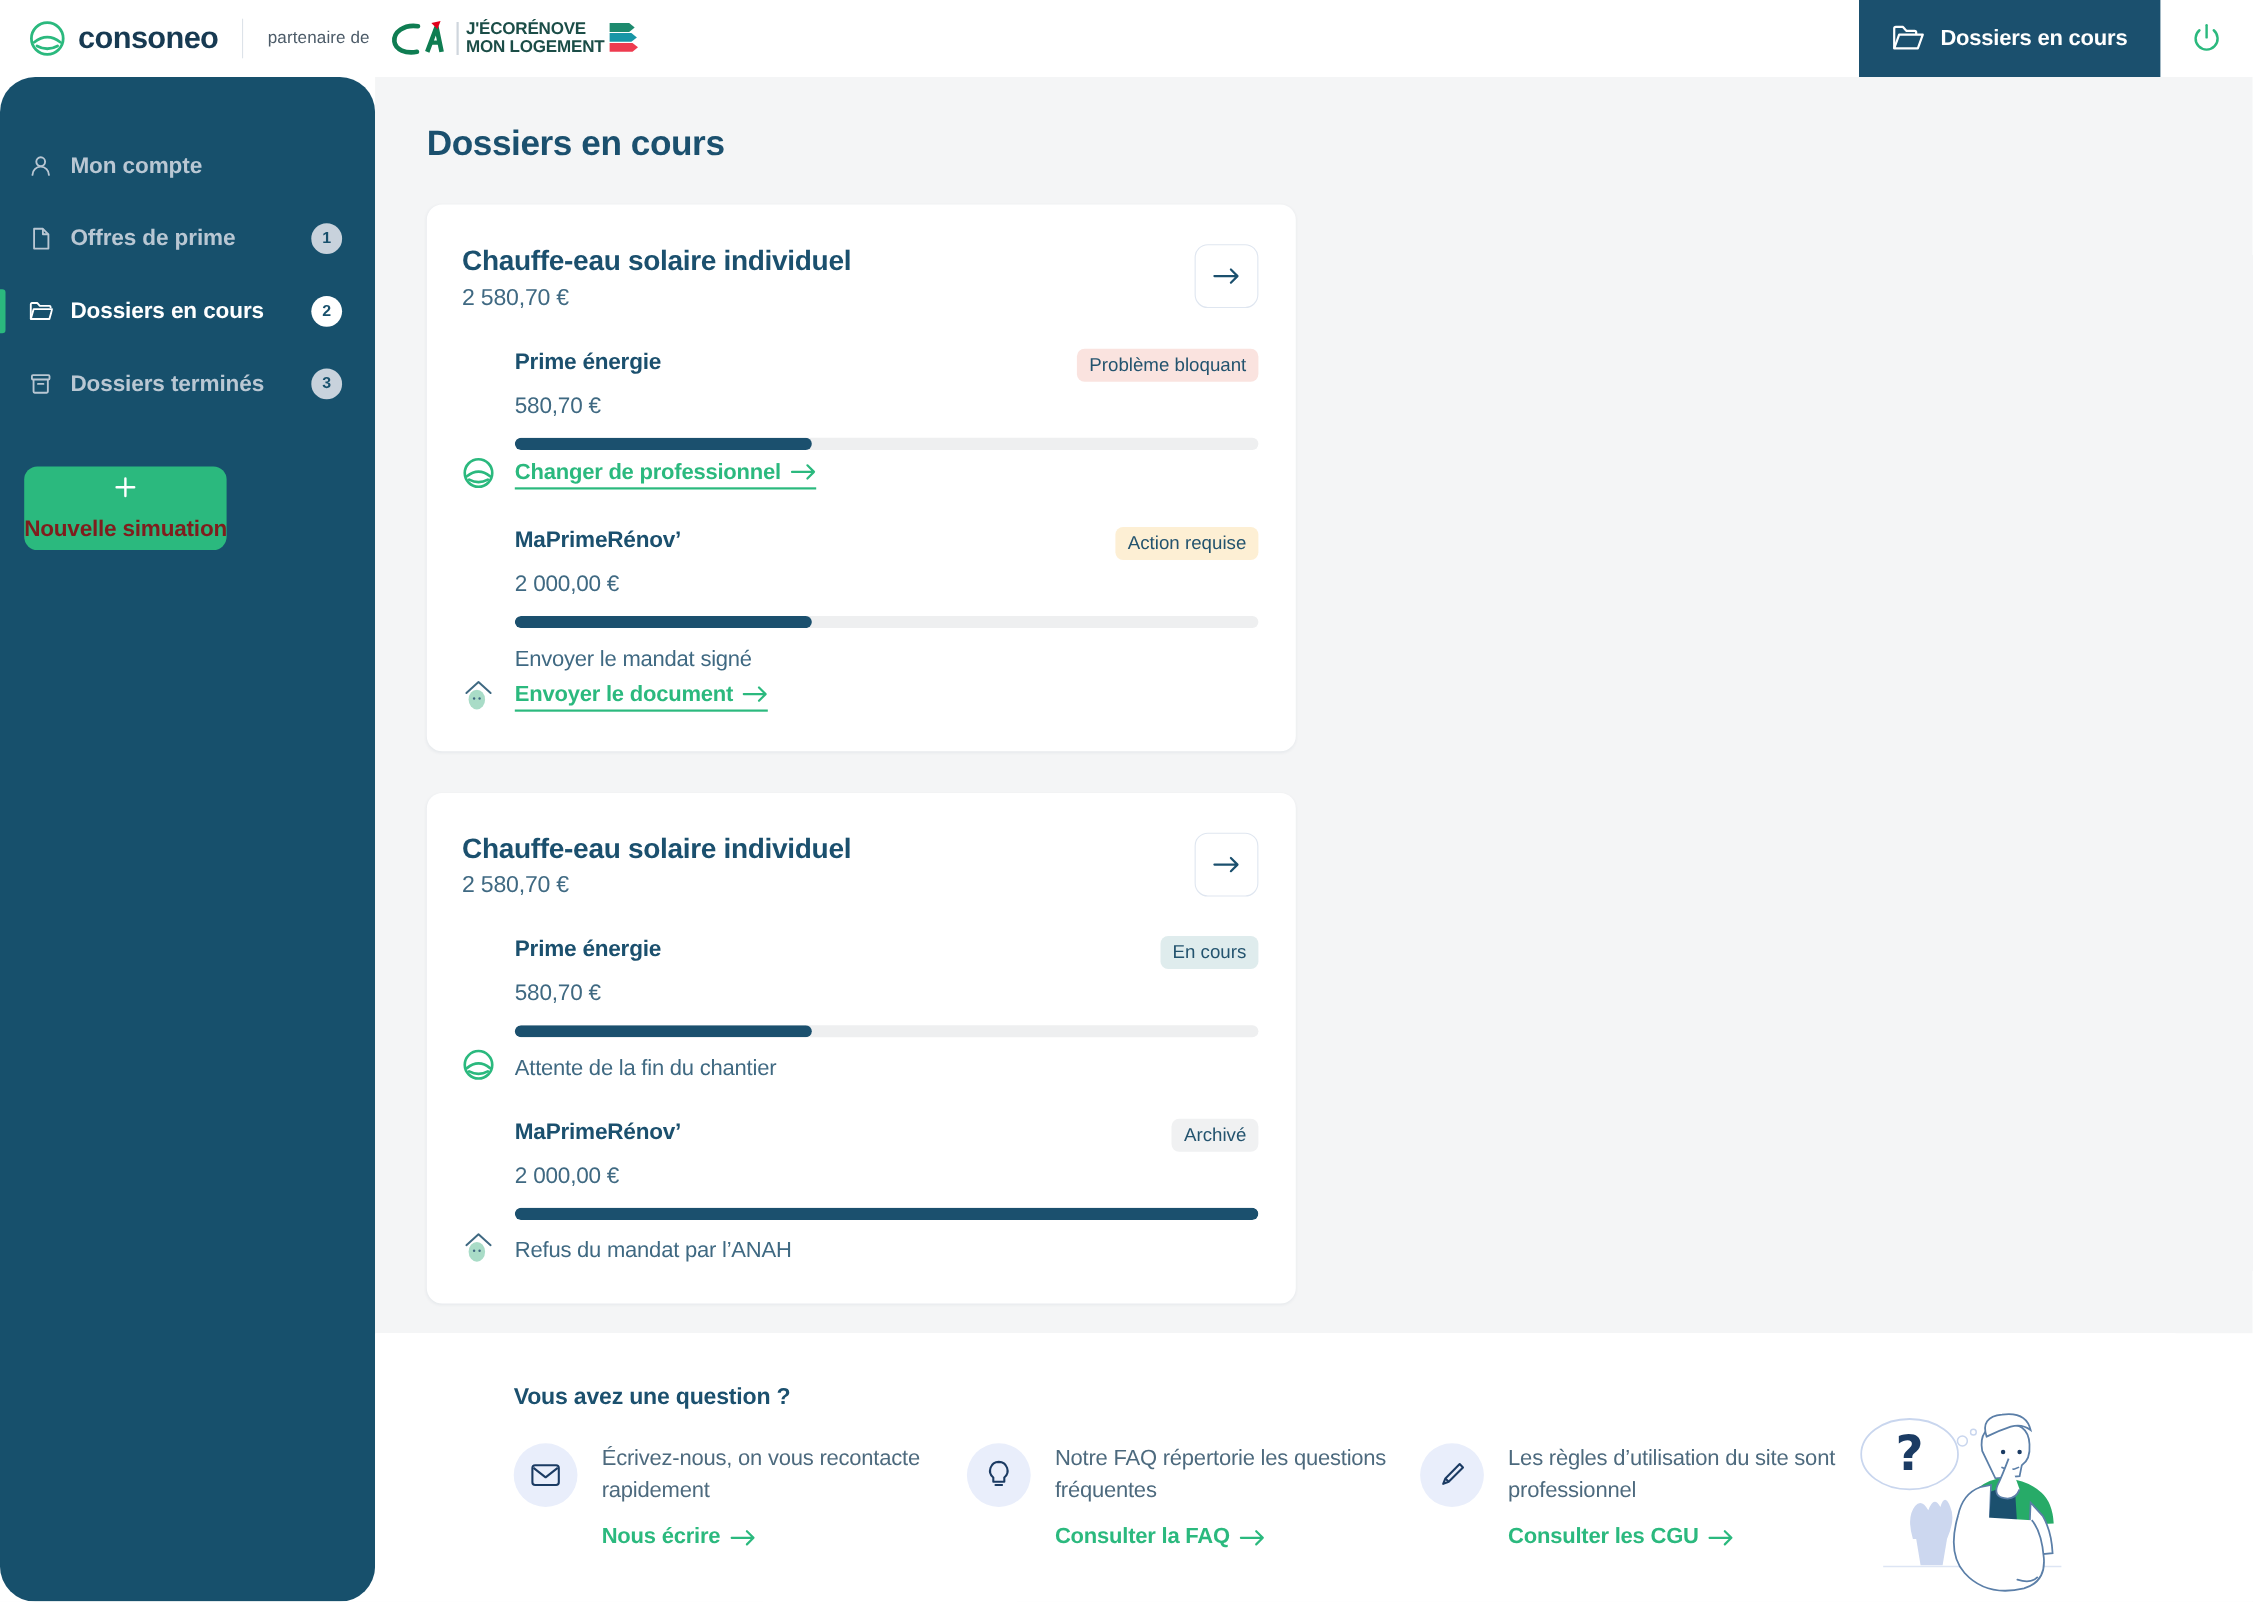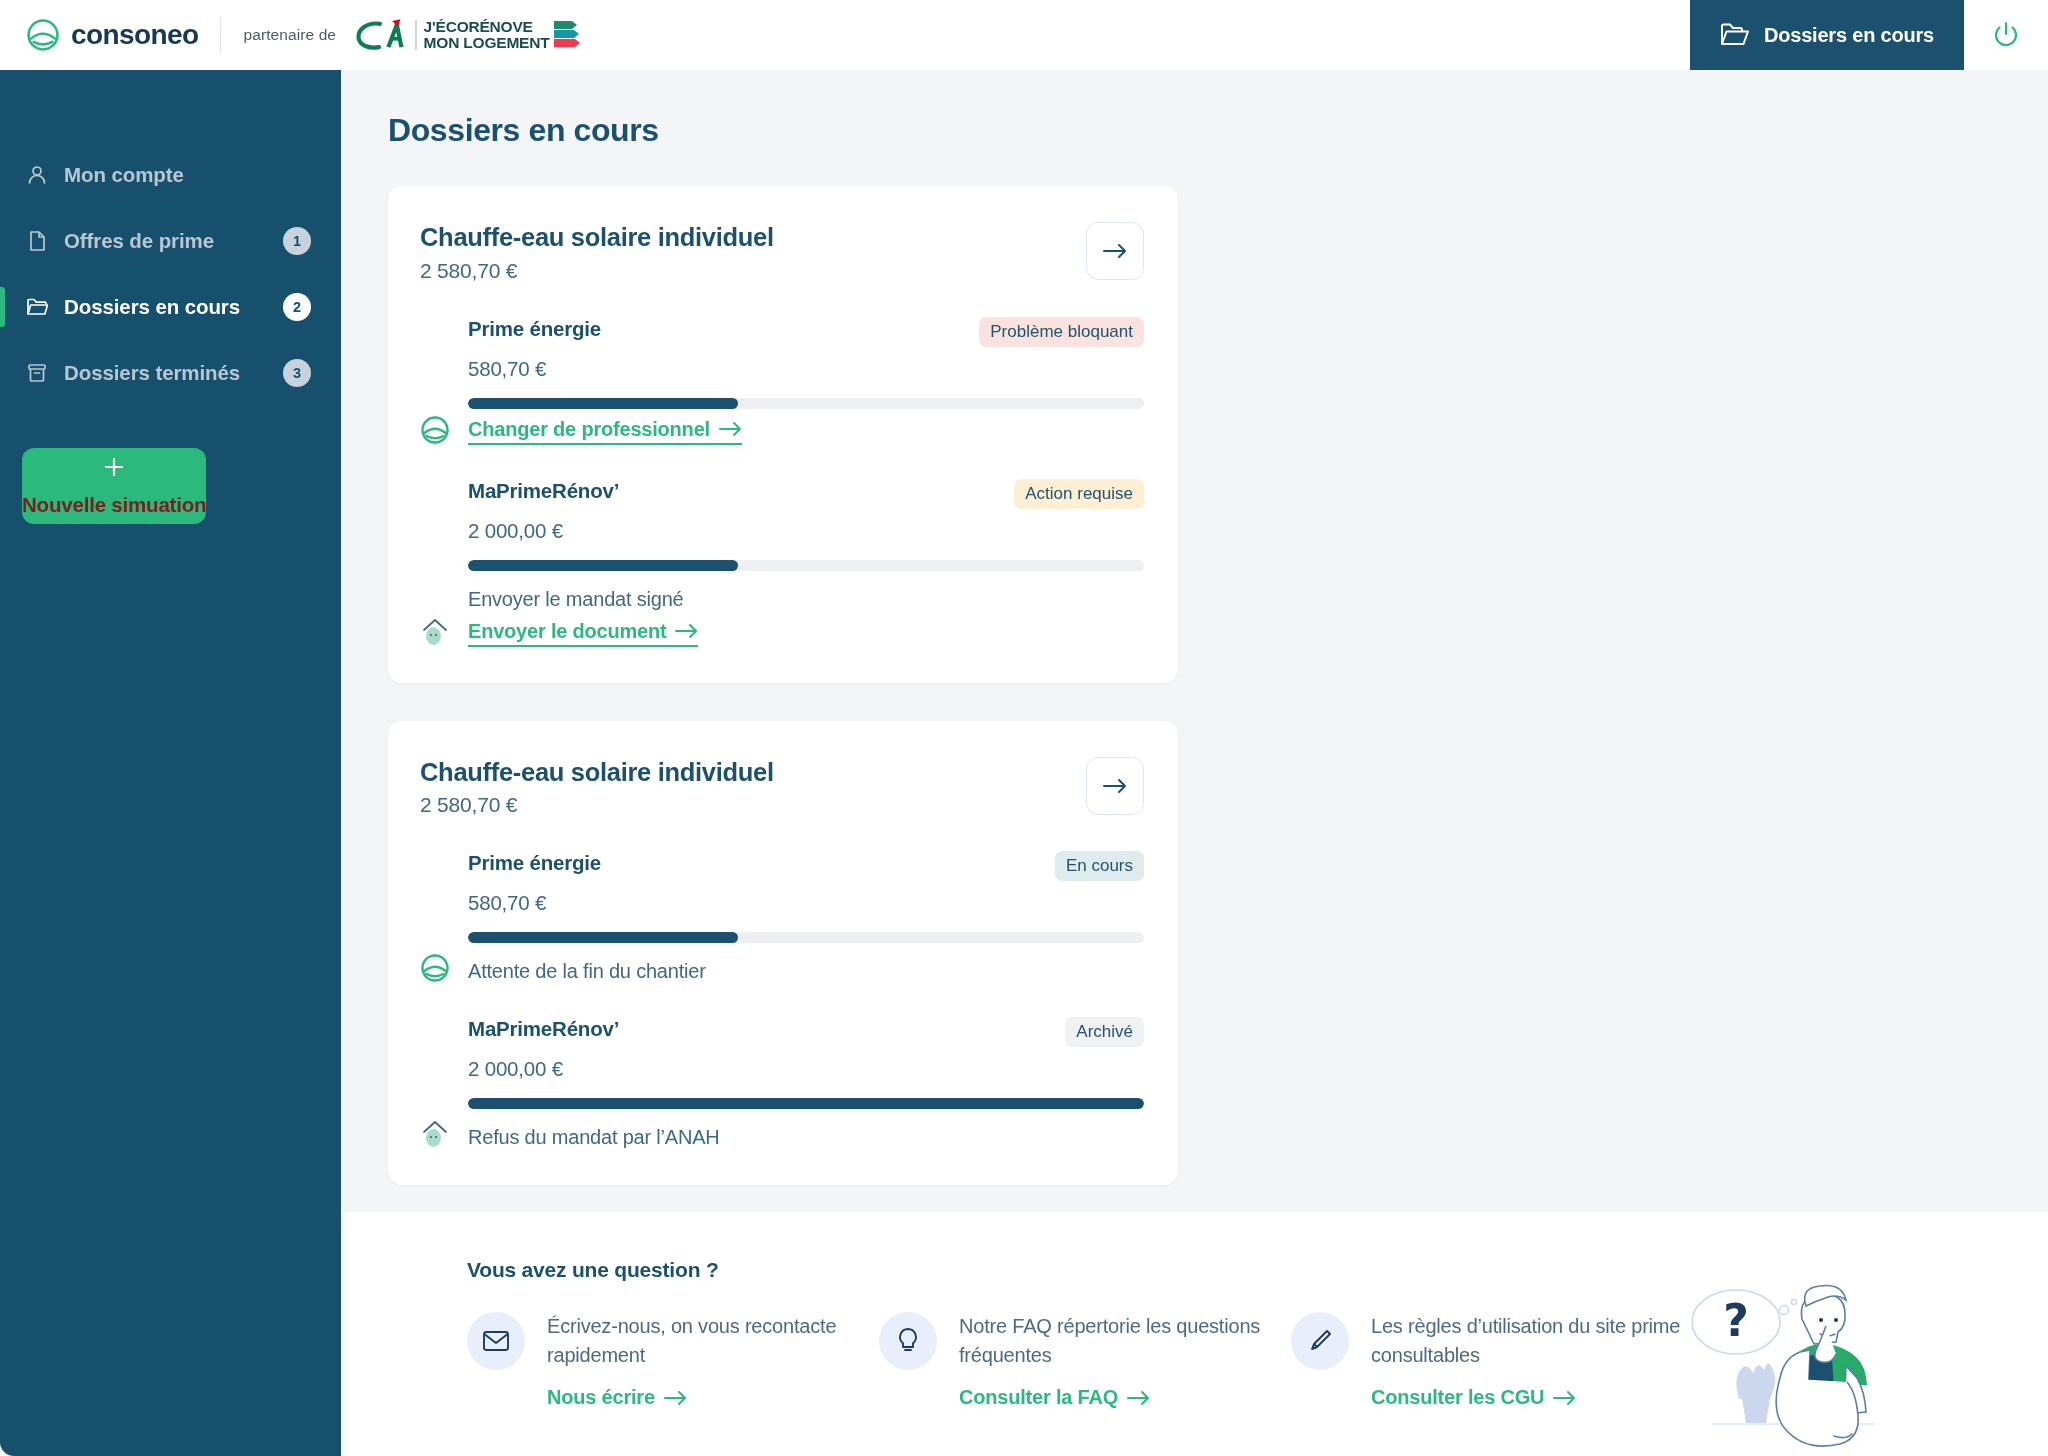--- a/index.html
+++ b/index.html
@@ -59,21 +59,22 @@
     width: 84px; height: 70px;
     display: flex; align-items: center; justify-content: center;
     cursor: pointer;
   }
 
   
   .sidebar {
     position: absolute; left: 0; top: 70px;
     width: 341px; height: 1386px;
     background: #17506c;
-    padding-top: 72px;
+    padding-top: 48px;
+    border-radius: 32px;
   }
   .nav-item {
     position: relative;
     display: flex; align-items: center;
     height: 66px; padding: 0 30px 0 26px;
     cursor: pointer;
   }
   .nav-item .nav-icon { width: 22px; height: 22px; flex: none; margin-right: 16px; }
   .nav-item .nav-label {
     font-size: 20.5px; color: #b9c7d3; font-weight: 600; letter-spacing: -0.1px;
@@ -469,21 +470,21 @@
       </div>
 
       <div class="footer-item">
         <div class="footer-icon">
           <svg width="26" height="26" viewBox="0 0 26 26">
             <path d="M20 3 L23 6 L10 19 L5 21 L7 16 Z" fill="none" stroke="#1b3b63" stroke-width="1.9" stroke-linejoin="round"></path>
             <path d="M7 16 L10 19" fill="none" stroke="#1b3b63" stroke-width="1.9"></path>
           </svg>
         </div>
         <div>
-          <div class="footer-text">Les règles d’utilisation du site prime consultables</div>
+          <div class="footer-text">Les règles d’utilisation du site sont professionnel</div>
           <div class="footer-link">
             <span>Consulter les CGU</span>
             <svg width="23" height="16" viewBox="0 0 23 16">
               <path d="M1 8 H21 M15 2 L21 8 L15 14" fill="none" stroke="#2bb97e" stroke-width="2" stroke-linecap="round" stroke-linejoin="round"></path>
             </svg>
           </div>
         </div>
       </div>
     </div>
 

